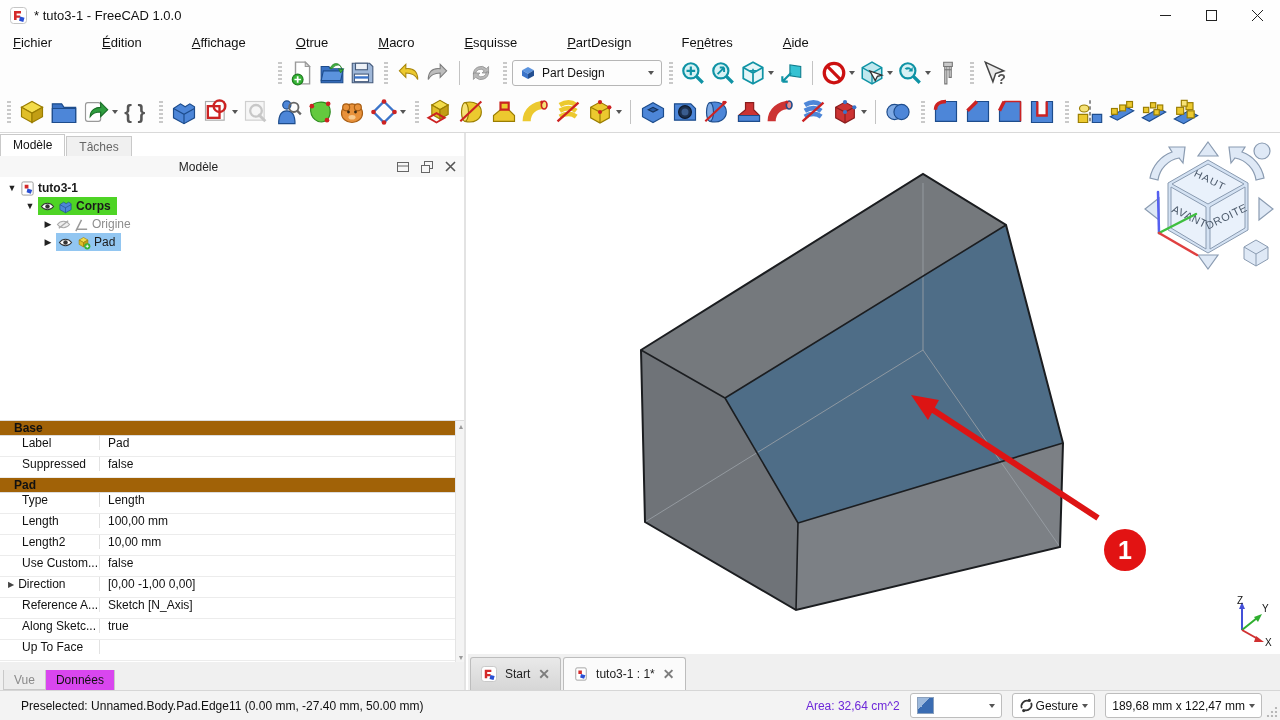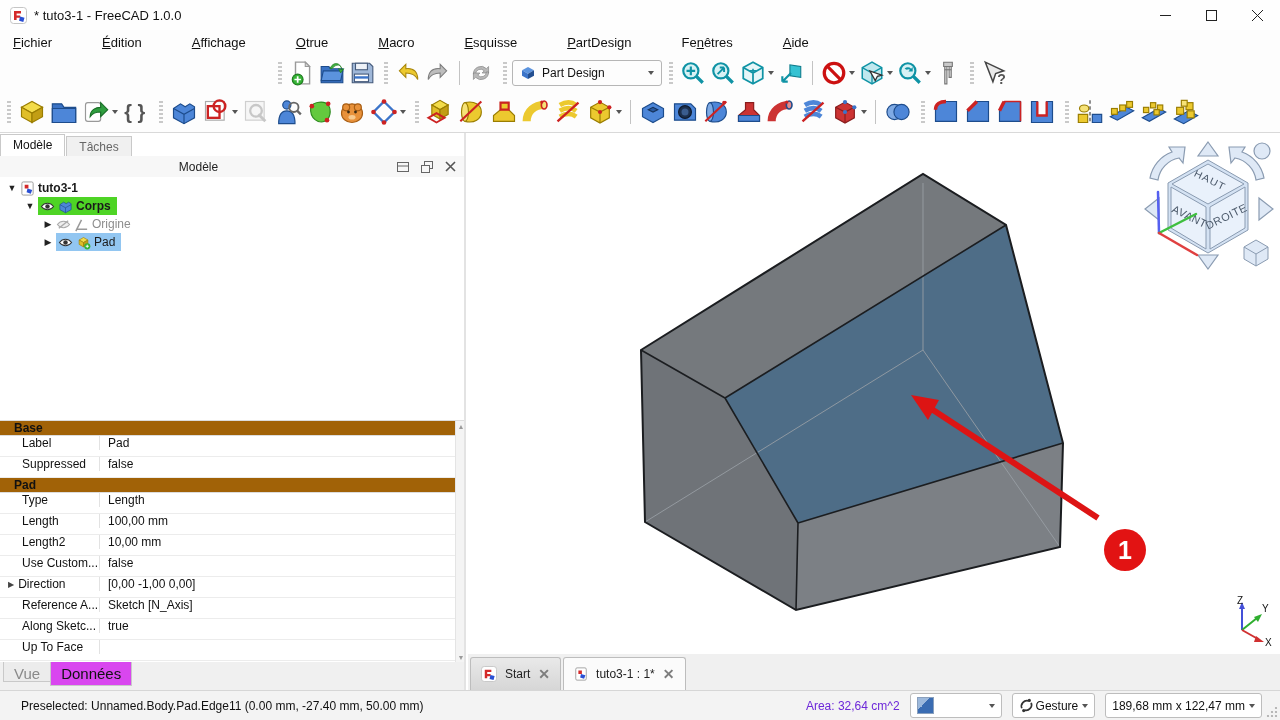--- a/index.html
+++ b/index.html
@@ -54,21 +54,21 @@
 
   .props { position:absolute; left:0; top:287px; width:466px; height:242px; border-top:1px solid #dcdcdc; background:#fff; overflow:hidden; }
   .prow { display:flex; height:21px; border-bottom:1px solid #ececec; align-items:flex-start; }
   .prow .pname { width:100px; border-right:1px solid #e2e2e2; display:flex; align-items:center; padding-left:22px; color:#111; }
   .prow .pname.x { padding-left:8px; gap:4px; }
   .prow .pval { flex:1; display:flex; align-items:center; padding-left:8px; color:#111; }
   .pgroup { height:15px; background:#a16207; border-bottom:1px solid #dcdcdc; display:flex; align-items:center; padding-left:14px; font-weight:bold; color:#111; }
   .pscroll { position:absolute; right:0; top:0; width:11px; height:242px; background:#f4f4f4; border-left:1px solid #e4e4e4; display:flex; flex-direction:column; align-items:center; justify-content:space-between; padding:2px 0; color:#9a9a9a; font-size:7px; }
 
   .bottom-tabs { position:absolute; left:0; top:529px; width:466px; height:28px; background:#f0f0f0; display:flex; align-items:flex-start; padding-left:3px; }
-  .btab { border:1px solid #c9c9c9; border-top:none; padding:3px 10px 4px; font-size:15px; }
+  .btab { border:1px solid #c9c9c9; border-top:none; padding:3px 10px 4px; font-size:12px;margin-top:8px; }
   .btab.inactive { background:#ececec; color:#8a8a8a; height:20px; }
   .btab.active { background:#d946ef; color:#111; margin-left:-1px; height:24px; position:relative; z-index:2; }
 
   
   .viewport { position:absolute; left:468px; top:133px; width:812px; height:521px; background:#ffffff; overflow:hidden; }
   .scene { position:absolute; left:0; top:0; }
   .navcube { position:absolute; top:5px; right:4px; width:134px; height:134px; }
   .axisind { position:absolute; right:8px; bottom:8px; width:44px; height:52px; }
 
   

